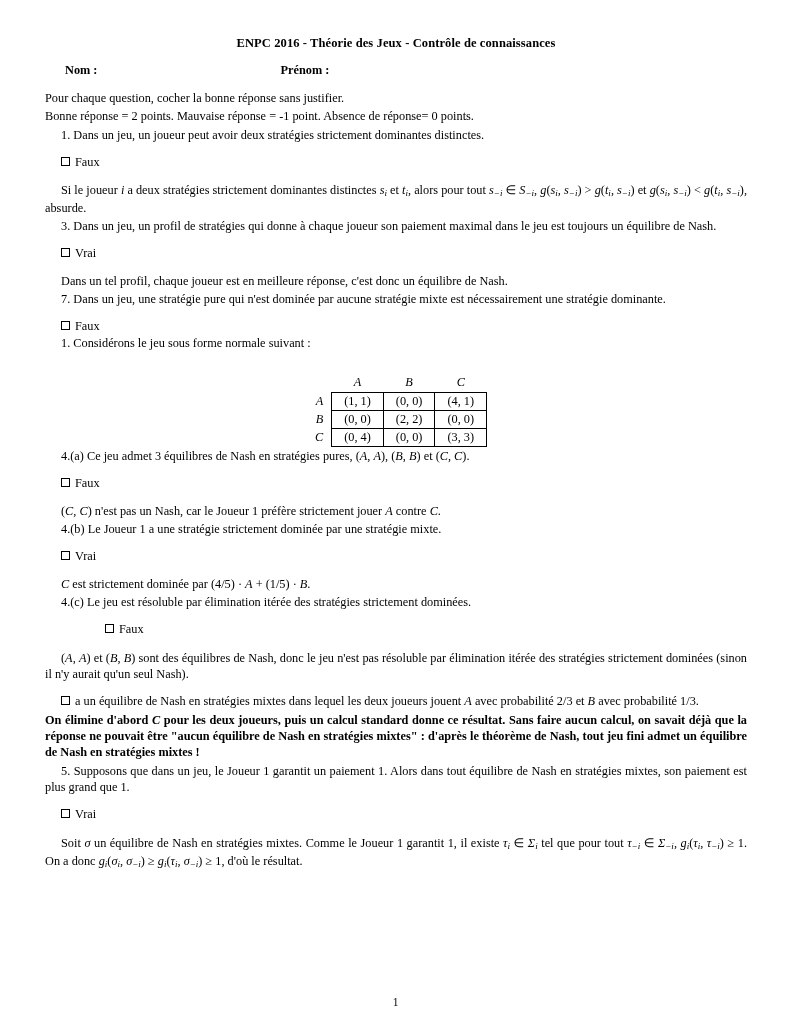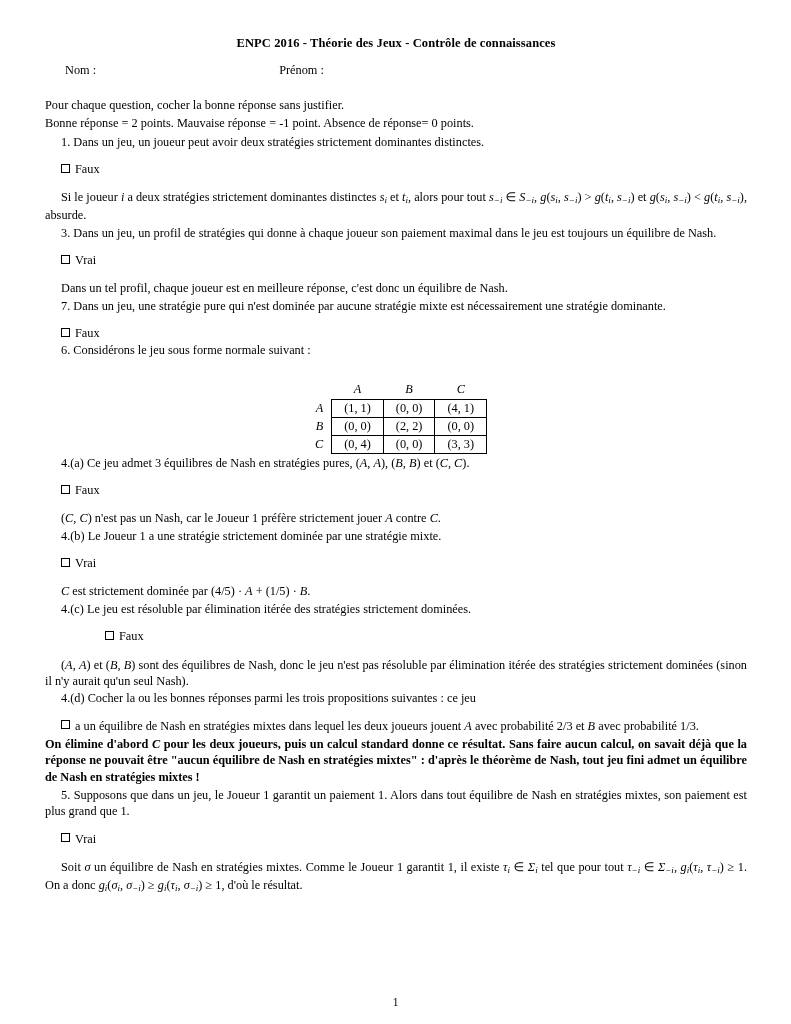--- a/index.html
+++ b/index.html
@@ -30,22 +30,23 @@
   }
   .doc-title {
     text-align: center;
     font-weight: bold;
     font-size: 12.5px;
     letter-spacing: 0.1px;
     margin: 0 0 12px 0;
   }
   .nomline {
     font-size: 12.3px;
-    margin: 0 0 19px 0;
+    margin: 0 0 12px 0;
     padding-left: 20px;
+    font-weight: bold;
   }
   .nomline .prenom {
     display: inline-block;
     margin-left: 180px;
   }
   p.para {
     font-size: 12.3px;
     margin: 0 0 2px 0;
     line-height: 1.33;
     text-align: justify;
@@ -152,21 +153,21 @@
     <p class="para ans">
       <span class="box"></span><span>Vrai</span>
     </p>
     <p class="para expl">Dans un tel profil, chaque joueur est en meilleure réponse, c'est donc un équilibre de Nash.</p>
 
     <p class="para q">7. Dans un jeu, une stratégie pure qui n'est dominée par aucune stratégie mixte est nécessairement une stratégie dominante.</p>
     <p class="para ans">
       <span class="box"></span><span>Faux</span>
     </p>
 
-    <p class="para q">6. Considérons le jeu sous forme normale suivant :</p>
+    <p class="para q">1. Considérons le jeu sous forme normale suivant :</p>
 
     <div class="matrix-wrap">
       <table class="game">
         <thead>
           <tr>
             <th></th>
             <th>A</th>
             <th>B</th>
             <th>C</th>
           </tr>
@@ -205,21 +206,20 @@
       <span class="box"></span><span>Vrai</span>
     </p>
     <p class="para expl"><i>C</i> est strictement dominée par (4/5) · <i>A</i> + (1/5) · <i>B</i>.</p>
 
     <p class="para q">4.(c) Le jeu est résoluble par élimination itérée des stratégies strictement dominées.</p>
     <p class="para ans extra-indent">
       <span class="box"></span><span>Faux</span>
     </p>
     <p class="para expl">(<i>A</i>, <i>A</i>) et (<i>B</i>, <i>B</i>) sont des équilibres de Nash, donc le jeu n'est pas résoluble par élimination itérée des stratégies strictement dominées (sinon il n'y aurait qu'un seul Nash).</p>
 
-    <p class="para q">4.(d) Cocher la ou les bonnes réponses parmi les trois propositions suivantes : ce jeu</p>
     <p class="para ans">
       <span class="box"></span><span>a un équilibre de Nash en stratégies mixtes dans lequel les deux joueurs jouent <i>A</i> avec probabilité 2/3 et <i>B</i> avec probabilité 1/3.</span>
     </p>
     <p class="para tight">On élimine d'abord <i>C</i> pour les deux joueurs, puis un calcul standard donne ce résultat. Sans faire aucun calcul, on savait déjà que la réponse ne pouvait être "aucun équilibre de Nash en stratégies mixtes" : d'après le théorème de Nash, tout jeu fini admet un équilibre de Nash en stratégies mixtes !</p>
 
     <p class="para q">5. Supposons que dans un jeu, le Joueur 1 garantit un paiement 1. Alors dans tout équilibre de Nash en stratégies mixtes, son paiement est plus grand que 1.</p>
     <p class="para ans">
       <span class="box"></span><span>Vrai</span>
     </p>
     <p class="para expl">Soit <i>σ</i> un équilibre de Nash en stratégies mixtes. Comme le Joueur 1 garantit 1, il existe <i>τ<span class="mathsub">i</span></i> ∈ <i>Σ<span class="mathsub">i</span></i> tel que pour tout <i>τ<span class="mathsub">−i</span></i> ∈ <i>Σ<span class="mathsub">−i</span></i>, <i>g<span class="mathsub">i</span></i>(<i>τ<span class="mathsub">i</span></i>, <i>τ<span class="mathsub">−i</span></i>) ≥ 1. On a donc <i>g<span class="mathsub">i</span></i>(<i>σ<span class="mathsub">i</span></i>, <i>σ<span class="mathsub">−i</span></i>) ≥ <i>g<span class="mathsub">i</span></i>(<i>τ<span class="mathsub">i</span></i>, <i>σ<span class="mathsub">−i</span></i>) ≥ 1, d'où le résultat.</p>

